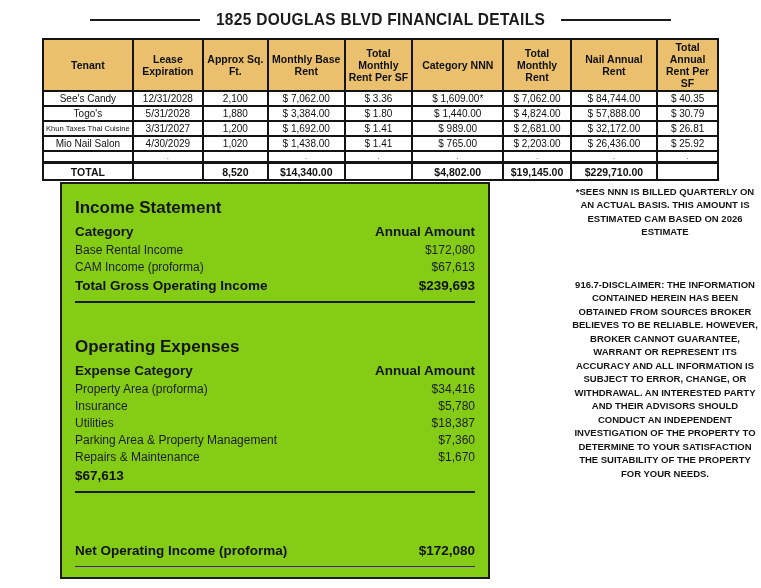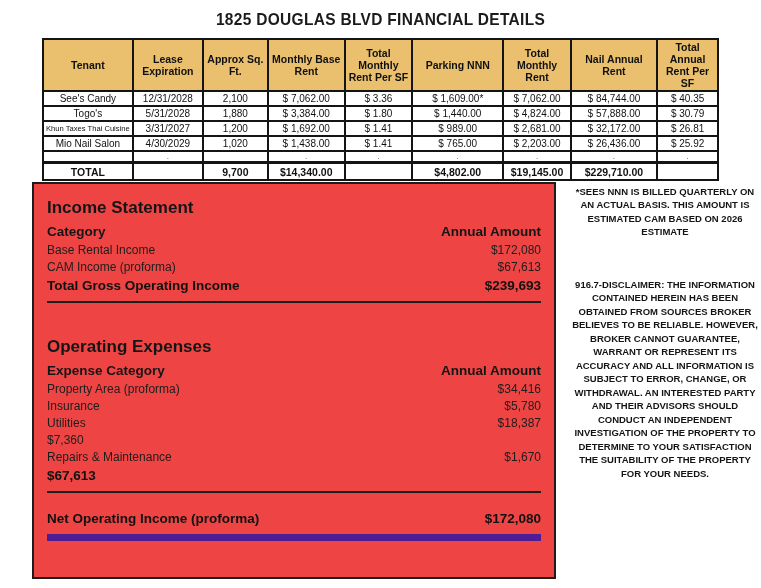--- a/index.html
+++ b/index.html
@@ -5,21 +5,21 @@
   html,body{margin:0;padding:0;}
   body{
     width:761px;height:588px;position:relative;background:#ffffff;
     font-family:"Liberation Sans", sans-serif;color:#111;
     outline:1px solid #b9b9b9;overflow:hidden;
   }
 
   
   .title-row{
     position:absolute;top:8px;left:0;width:100%;height:24px;
-    display:flex;align-items:center;justify-content:center;gap:16px;flex-direction:column;
+    display:flex;align-items:center;justify-content:center;gap:16px;
   }
   .title-rule{width:110px;height:2px;background:#1b1b1b;}
   .doc-title{
     font-size:15.5px;font-weight:bold;letter-spacing:.3px;color:#1b1b1b;
     white-space:nowrap;transform:scaleY(1.05);
   }
 
   
   table.rent-roll{
     position:absolute;left:42px;top:38px;width:677px;
@@ -37,40 +37,40 @@
     font-size:10px;height:15px;padding:0 0;background:#fff;white-space:nowrap;
   }
   table.rent-roll td.small-text{font-size:7.6px;}
   table.rent-roll tr.empty-row td{height:11px;font-size:8px;color:#333;}
   table.rent-roll tr.total-row td{
     font-weight:bold;font-size:10.5px;height:17px;border-top:3px solid #141414;
   }
 
   
   .statement{
-    position:absolute;left:32px;top:182px;width:524px;height:397px;
-    border:2px solid #1c1c1c;box-sizing:border-box;background:#ef4444;
+    position:absolute;left:60px;top:182px;width:430px;height:397px;
+    border:2px solid #1c1c1c;box-sizing:border-box;background:#84cc16;
     padding:0 13px;
   }
   .stmt-title{font-size:17px;font-weight:bold;margin:14px 0 6px 0;color:#151515;}
   .stmt-head{
     display:flex;justify-content:space-between;align-items:baseline;
     font-size:13.5px;font-weight:bold;margin:2px 0 3px 0;color:#151515;
   }
   .stmt-line{
     display:flex;justify-content:space-between;align-items:baseline;
     font-size:12px;line-height:17px;color:#1d1d1d;
   }
   .stmt-total{
     display:flex;justify-content:space-between;align-items:baseline;
     font-size:13.5px;font-weight:bold;line-height:19px;
     border-bottom:2px solid #1c1c1c;padding-bottom:6px;color:#111;
   }
   .section-gap{height:20px;}
-  .noi{margin-top:16px;border-bottom:7px solid #4c1d95;}
+  .noi{margin-top:48px;border-bottom:1px solid #4c1d95;}
 
   
   .side-note{
     position:absolute;left:571px;width:188px;text-align:center;
     font-size:9.5px;font-weight:bold;line-height:1.42;color:#141414;
   }
   .note-nnn{top:185px;}
   .note-disclaimer{top:278px;}
 </style>
 </head>
@@ -94,21 +94,21 @@
       <col style="width: 12.8%;">
       <col style="width: 9%;">
     </colgroup>
   <thead>
       <tr>
         <th>Tenant</th>
         <th>Lease Expiration</th>
         <th>Approx Sq. Ft.</th>
         <th>Monthly Base Rent</th>
         <th>Total Monthly Rent Per SF</th>
-        <th>Parking NNN</th>
+        <th>Category NNN</th>
         <th>Total Monthly Rent</th>
         <th>Nail Annual Rent</th>
         <th>Total Annual Rent Per SF</th>
       </tr>
     </thead>
   <tbody>
       <tr class="">
         <td>See's Candy</td>
         <td>12/31/2028</td>
         <td>2,100</td>
@@ -159,21 +159,21 @@
         <td>.</td>
         <td>.</td>
         <td>.</td>
         <td>.</td>
         <td>.</td>
         <td>.</td>
       </tr>
       <tr class="total-row">
         <td>TOTAL</td>
         <td></td>
-        <td>9,700</td>
+        <td>8,520</td>
         <td>$14,340.00</td>
         <td></td>
         <td>$4,802.00</td>
         <td>$19,145.00</td>
         <td>$229,710.00</td>
         <td></td>
       </tr>
     </tbody>
 </table>
 
@@ -215,20 +215,21 @@
   </div>
   <div class="stmt-line">
     <span>Insurance</span>
     <span>$5,780</span>
   </div>
   <div class="stmt-line">
     <span>Utilities</span>
     <span>$18,387</span>
   </div>
   <div class="stmt-line">
+    <span>Parking Area &amp; Property Management</span>
     <span>$7,360</span>
   </div>
   <div class="stmt-line">
     <span>Repairs &amp; Maintenance</span>
     <span>$1,670</span>
   </div>
 
   <div class="stmt-total">
     <span>$67,613</span>
   </div>

